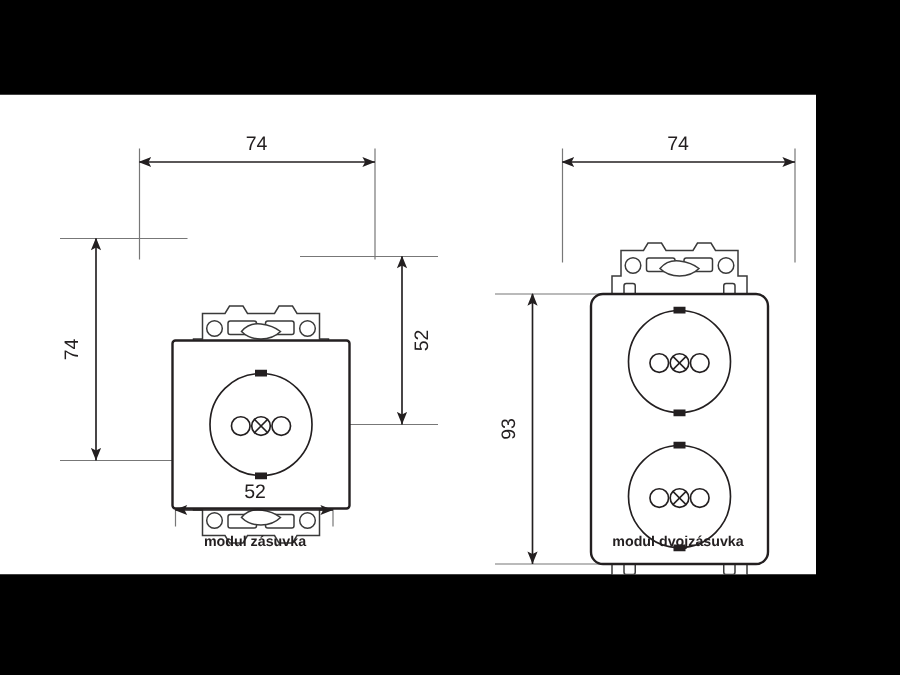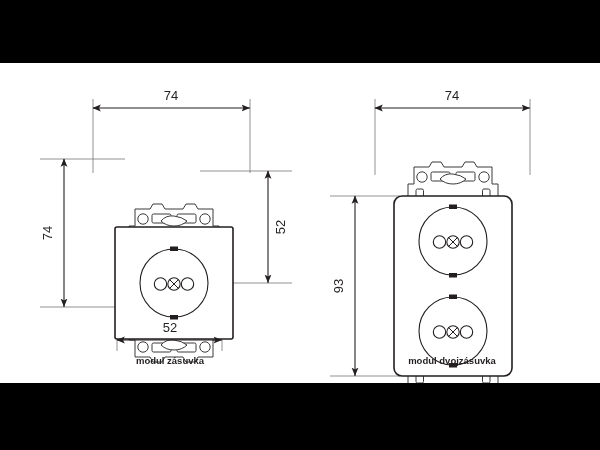--- a/index.html
+++ b/index.html
@@ -16,21 +16,21 @@
   #stage {
     position: relative;
     width: 600px;
     height: 450px;
     background: #000000;
   }
   #drawing-canvas {
     position: absolute;
     left: 0;
     top: 63px;
-    width: 600px;
+    width: 544px;
     height: 320px;
     background: #ffffff;
   }
   .letterbox {
     position: absolute;
     left: 0;
     width: 600px;
     background: #000000;
   }
   #letterbox-top { top: 0; height: 63px; }

